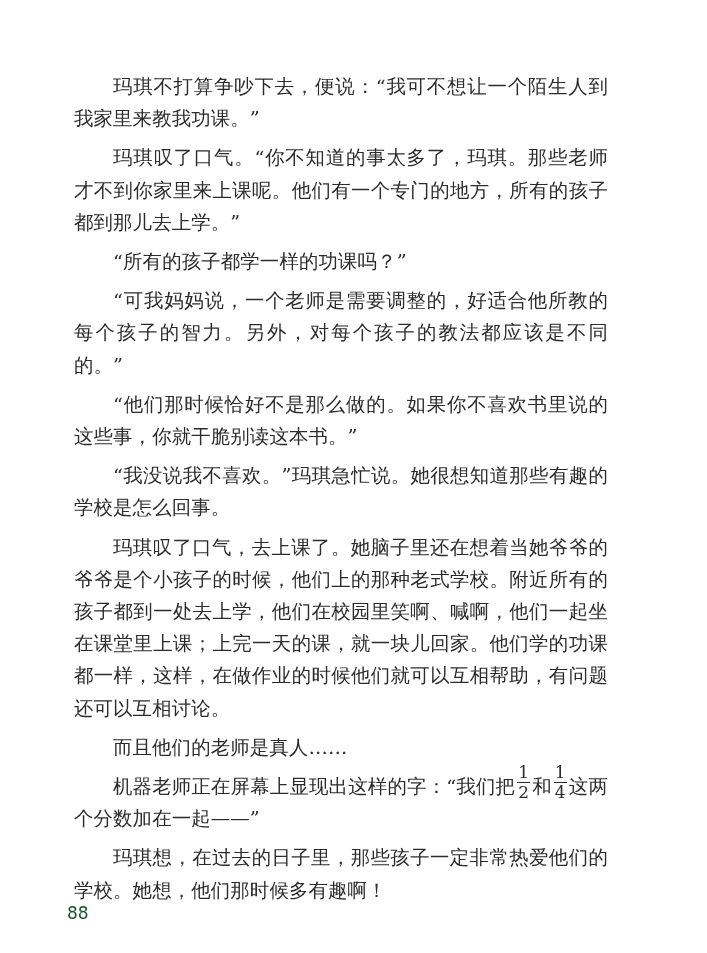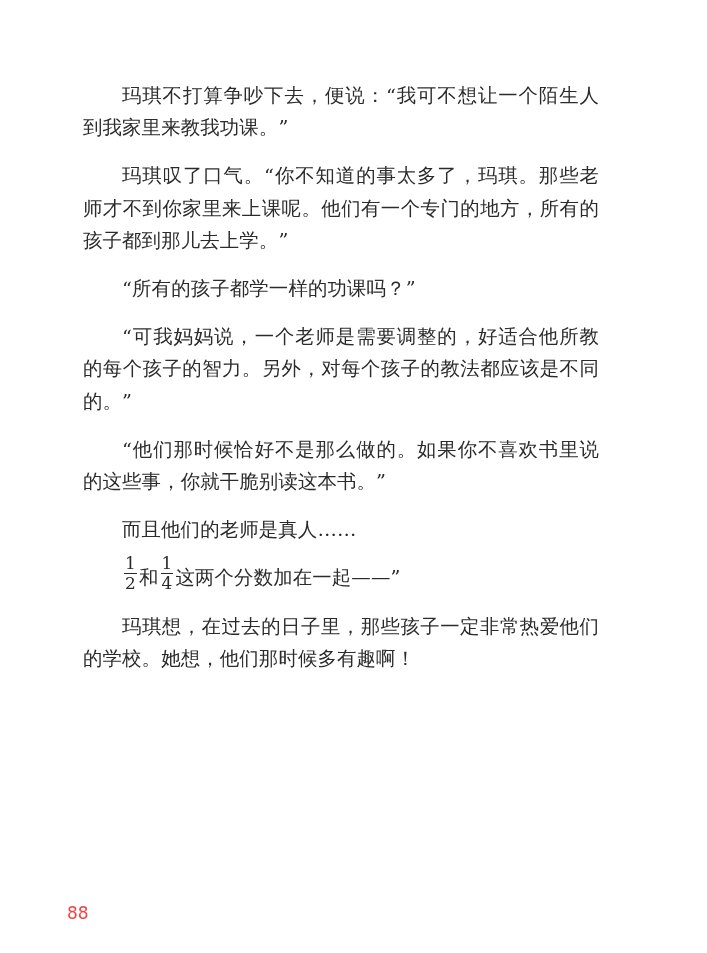--- a/index.html
+++ b/index.html
@@ -13,21 +13,21 @@
   }
   .page {
     position: absolute;
     left: 67px;
     top: 64px;
     width: 548px;
   }
   .para {
     font-size: 19.4px;
     line-height: 32.2px;
-    margin: 16px;
+    margin: 7px;
     text-indent: 39px;
     text-align: justify;
     letter-spacing: 0.15px;
     word-break: break-all;
   }
   .frac {
     display: inline-block;
     vertical-align: middle;
     text-align: center;
     font-size: 17px;
@@ -39,30 +39,32 @@
   }
   .frac span { display: block; }
   .frac .num { border-bottom: 1px solid #2b2b2b; padding: 0 1px 1px 1px; }
   .frac .den { padding-top: 1px; }
   .page-number {
     position: absolute;
     left: 67px;
     top: 903px;
     font-family: "DejaVu Sans", "Liberation Sans", sans-serif;
     font-size: 17px;
-    color: #ef4444;
+    color: #14532d;
   }
 </style>
 </head>
 <body>
 
 <div class="page">
   <p class="para">玛琪不打算争吵下去，便说：“我可不想让一个陌生人到我家里来教我功课。”</p>
   <p class="para">玛琪叹了口气。“你不知道的事太多了，玛琪。那些老师才不到你家里来上课呢。他们有一个专门的地方，所有的孩子都到那儿去上学。”</p>
   <p class="para">“所有的孩子都学一样的功课吗？”</p>
   <p class="para">“可我妈妈说，一个老师是需要调整的，好适合他所教的每个孩子的智力。另外，对每个孩子的教法都应该是不同的。”</p>
   <p class="para">“他们那时候恰好不是那么做的。如果你不喜欢书里说的这些事，你就干脆别读这本书。”</p>
+  <p class="para">“我没说我不喜欢。”玛琪急忙说。她很想知道那些有趣的学校是怎么回事。</p>
+  <p class="para">玛琪叹了口气，去上课了。她脑子里还在想着当她爷爷的爷爷是个小孩子的时候，他们上的那种老式学校。附近所有的孩子都到一处去上学，他们在校园里笑啊、喊啊，他们一起坐在课堂里上课；上完一天的课，就一块儿回家。他们学的功课都一样，这样，在做作业的时候他们就可以互相帮助，有问题还可以互相讨论。</p>
   <p class="para">而且他们的老师是真人……</p>
-  <p class="para"><span class="frac"><span class="num">1</span><span class="den">2</span></span><span>和</span><span class="frac"><span class="num">1</span><span class="den">4</span></span><span>这两个分数加在一起——”</span></p>
+  <p class="para"><span>机器老师正在屏幕上显现出这样的字：“我们把</span><span class="frac"><span class="num">1</span><span class="den">2</span></span><span>和</span><span class="frac"><span class="num">1</span><span class="den">4</span></span><span>这两个分数加在一起——”</span></p>
   <p class="para">玛琪想，在过去的日子里，那些孩子一定非常热爱他们的学校。她想，他们那时候多有趣啊！</p>
 </div>
 
 <div class="page-number">88</div>
 
 </body></html>

